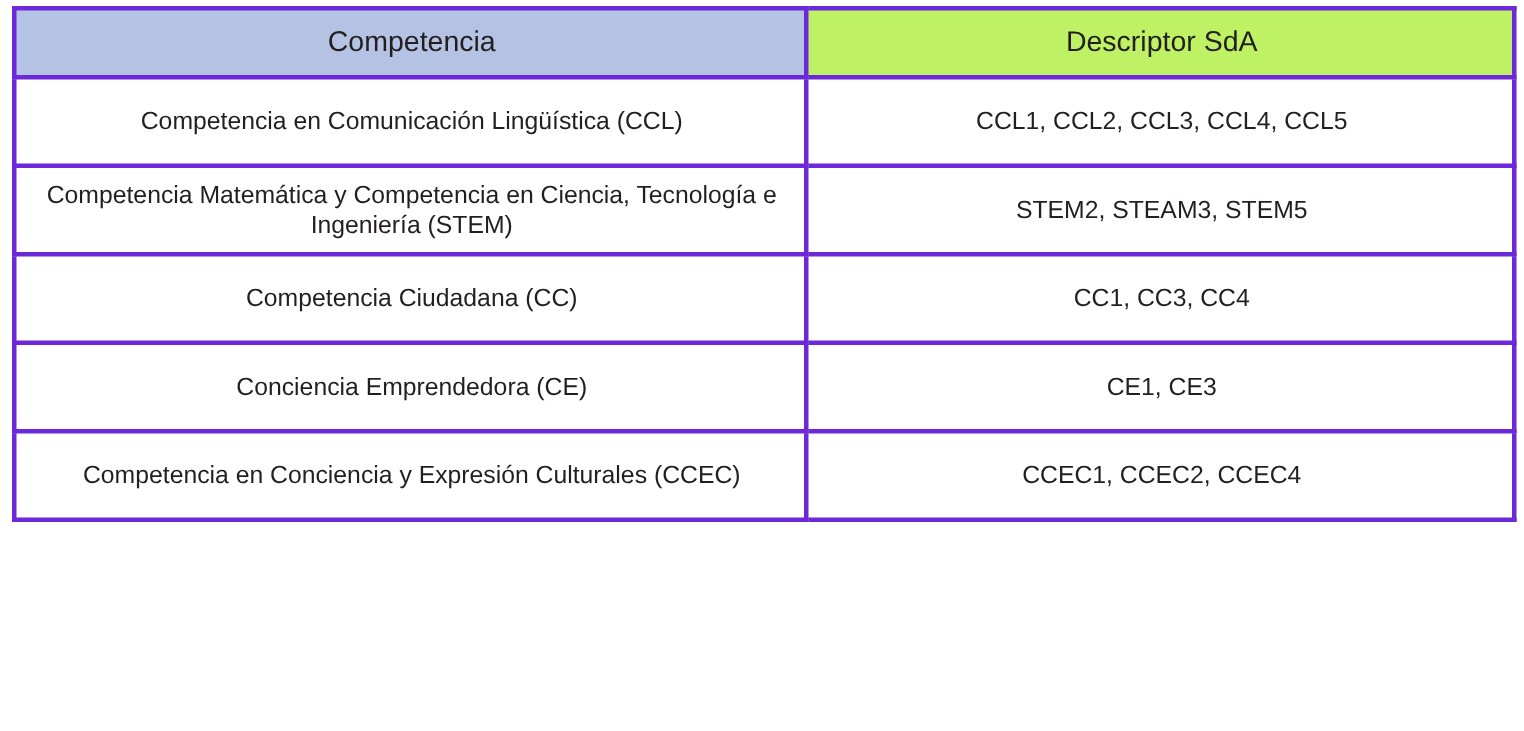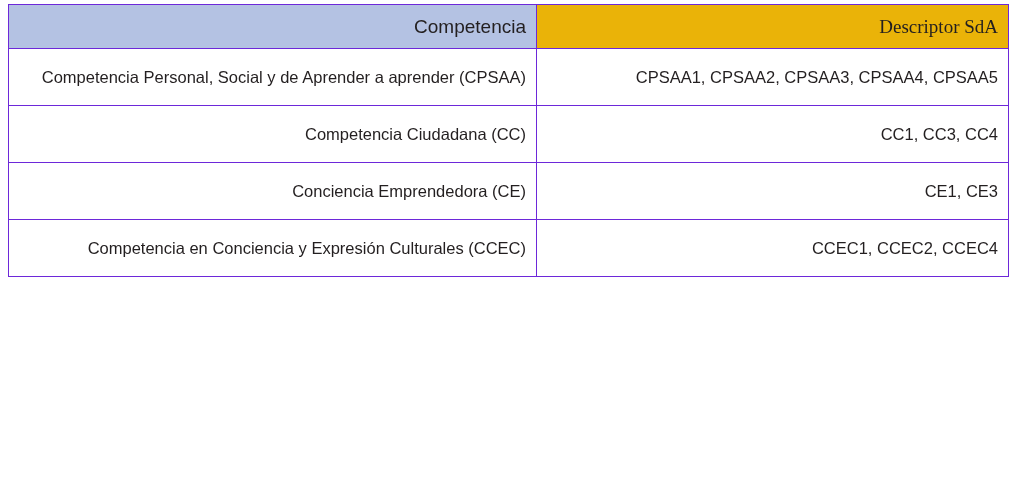--- a/index.html
+++ b/index.html
@@ -23,40 +23,39 @@
   table.competencias {
     border-collapse: collapse;
     width: 1000px;
     table-layout: fixed;
   }
   table.competencias col.col-competencia { width: 528px; }
   table.competencias col.col-descriptor  { width: 472px; }
 
   table.competencias th,
   table.competencias td {
-    border: 1px solid #6d28d9;
-    text-align: right;
+    border: 3px solid #6d28d9;
+    text-align: center;
     vertical-align: middle;
     padding: 7px 10px 7px 12px;
     font-size: 16.5px;
     line-height: 1.22;
     font-weight: normal;
   }
   table.competencias thead th {
     font-size: 19px;
     padding-top: 10px;
     padding-bottom: 10px;
     font-weight: normal;
   }
   th.head-competencia {
     background: #b4c2e3;
   }
   th.head-descriptor {
-    background: #eab308;
-    font-family: Liberation Serif, serif;
+    background: #bef264;
   }
   td.cell-competencia {
     height: 42px;
   }
   td.cell-descriptor {
     height: 42px;
   }
   .two-line { line-height: 1.22; }
 </style>
 </head>
@@ -69,22 +68,26 @@
       <col class="col-descriptor">
     </colgroup>
     <thead>
       <tr>
         <th class="head-competencia">Competencia</th>
         <th class="head-descriptor">Descriptor SdA</th>
       </tr>
     </thead>
     <tbody>
       <tr>
-        <td class="cell-competencia two-line">Competencia Personal, Social y de Aprender a aprender (CPSAA)</td>
-        <td class="cell-descriptor">CPSAA1, CPSAA2, CPSAA3, CPSAA4, CPSAA5</td>
+        <td class="cell-competencia">Competencia en Comunicación Lingüística (CCL)</td>
+        <td class="cell-descriptor">CCL1, CCL2, CCL3, CCL4, CCL5</td>
+      </tr>
+      <tr>
+        <td class="cell-competencia two-line">Competencia Matemática y Competencia en Ciencia, Tecnología e Ingeniería (STEM)</td>
+        <td class="cell-descriptor">STEM2, STEAM3, STEM5</td>
       </tr>
       <tr>
         <td class="cell-competencia">Competencia Ciudadana (CC)</td>
         <td class="cell-descriptor">CC1, CC3, CC4</td>
       </tr>
       <tr>
         <td class="cell-competencia">Conciencia Emprendedora (CE)</td>
         <td class="cell-descriptor">CE1, CE3</td>
       </tr>
       <tr>

